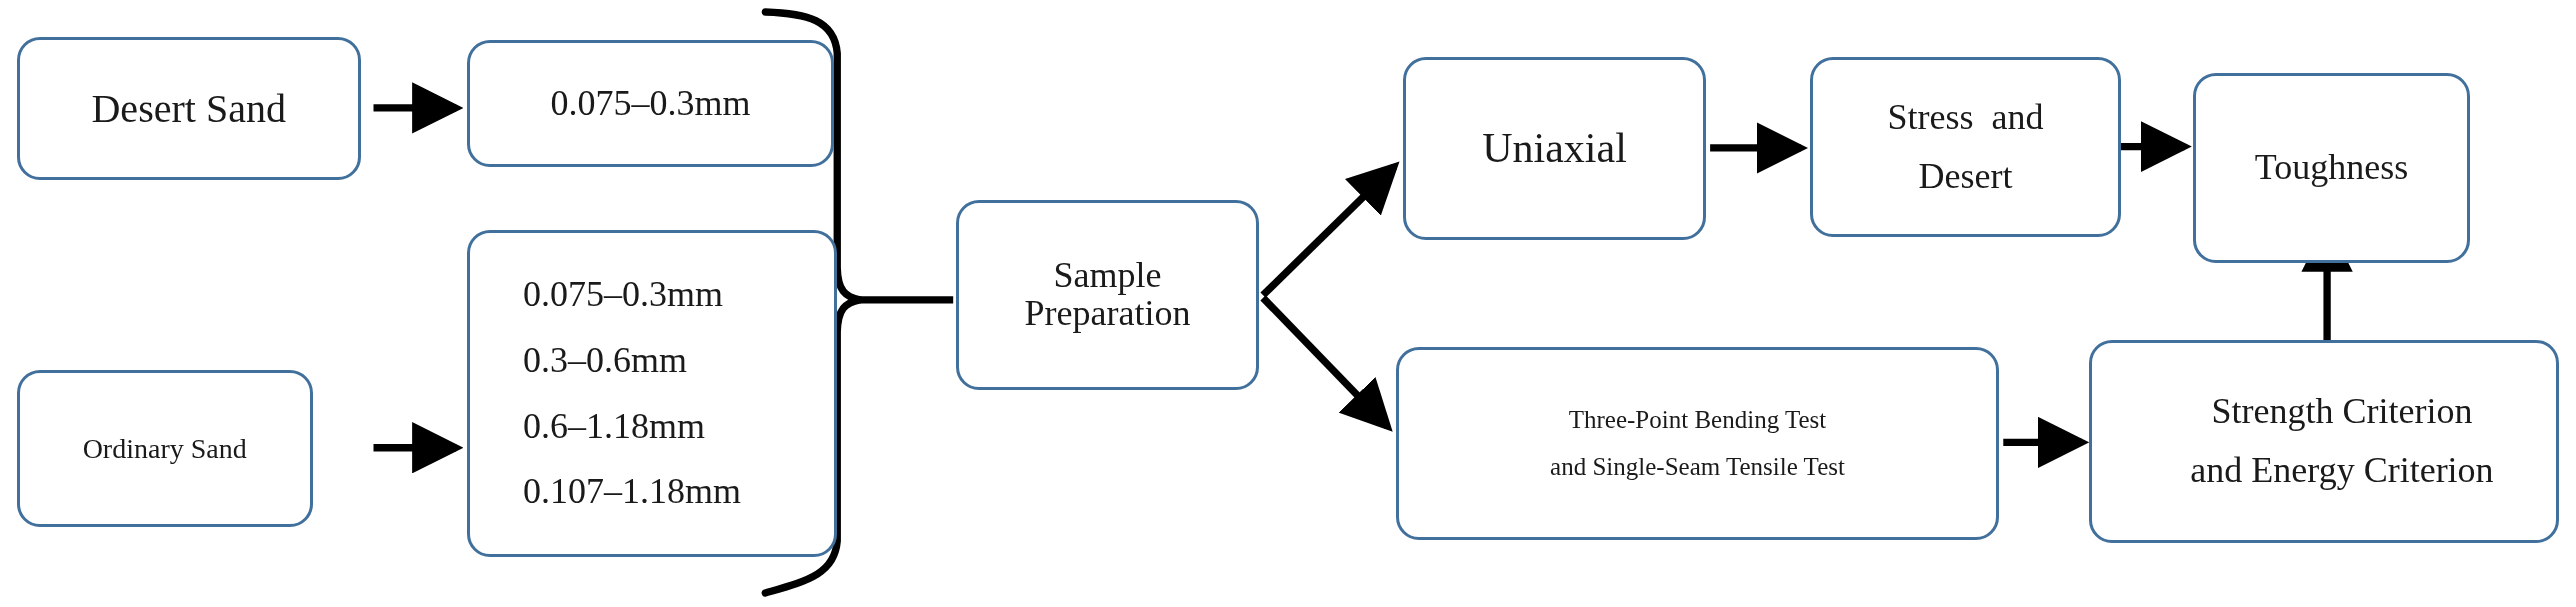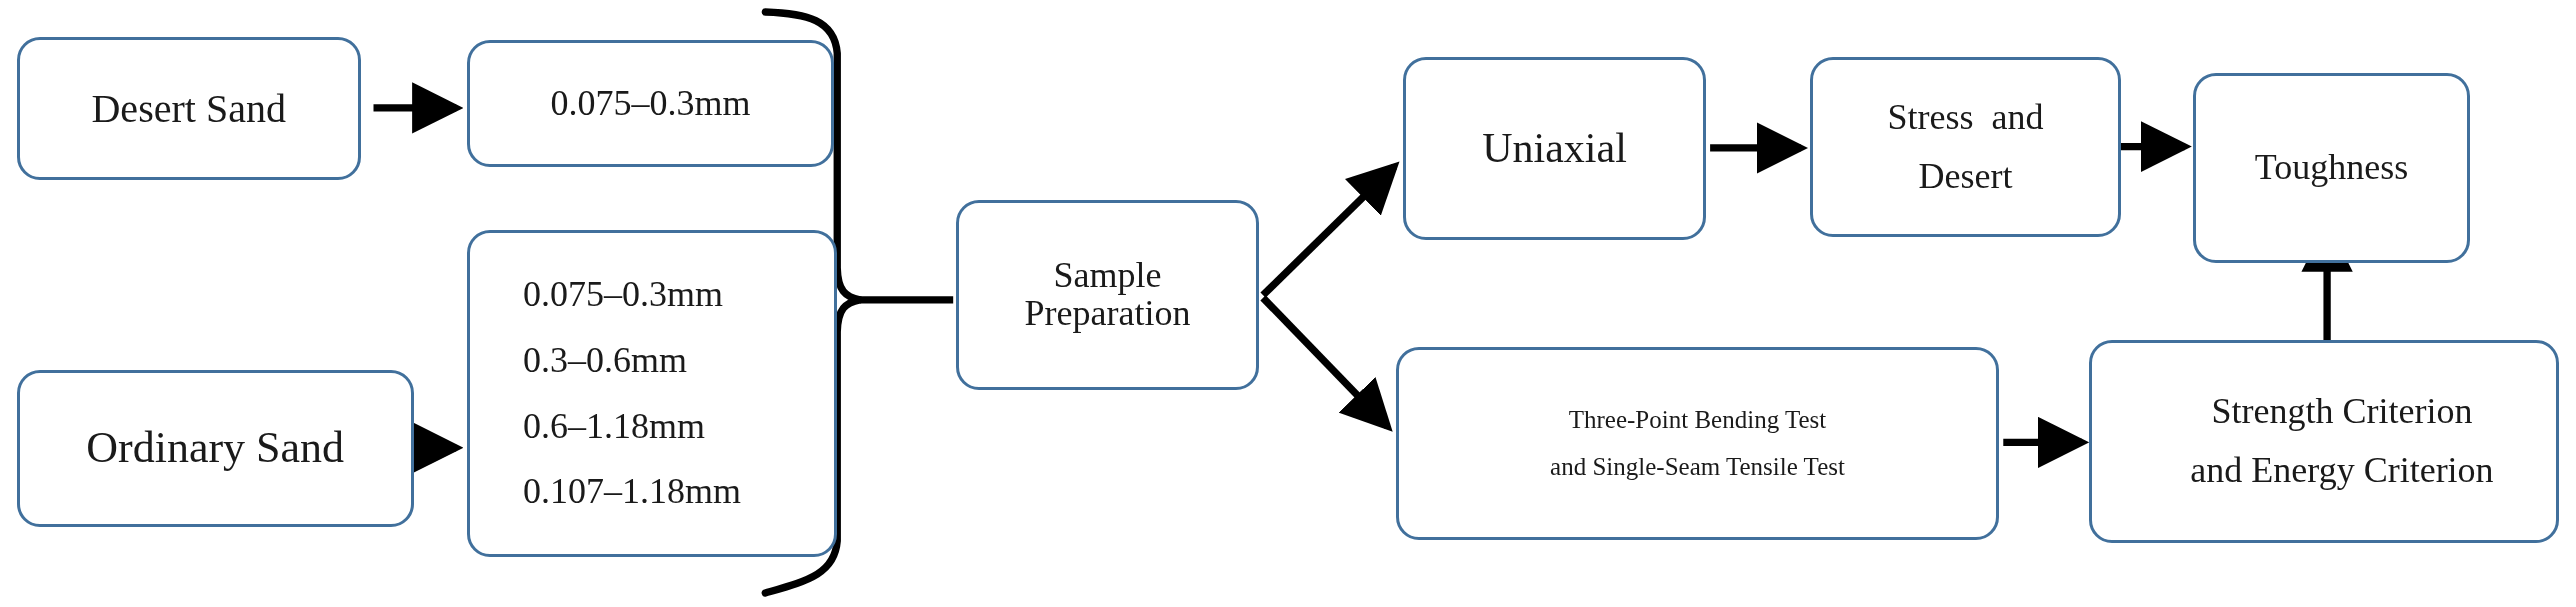--- a/index.html
+++ b/index.html
@@ -32,21 +32,21 @@
     z-index: 3;
   }
   .node .line {
     display: block;
     white-space: pre;
     line-height: 1.05;
   }
   
   #node-desert-sand      { left: 16.7px;   top: 37px;  width: 344px; height: 143px; font-size: 40px; }
   #node-desert-size      { left: 467px;  top: 40px;  width: 367px; height: 127px; font-size: 36px; }
-  #node-ordinary-sand    { left: 16.7px;   top: 370px; width: 397px; height: 157px; font-size: 44px; }
+  #node-ordinary-sand    { left: 16.7px;   top: 370px; width: 296px; height: 157px; font-size: 28px; }
   #node-size-list        { left: 467px;  top: 230px; width: 370px; height: 327px; font-size: 36px;
                            align-items: flex-start; justify-content: center; padding-left: 53px; }
   #node-size-list .line  { margin: 14px 0; text-align: left; }
   #node-sample-prep      { left: 956px; top: 200px; width: 303px; height: 190px; font-size: 36px; }
   #node-sample-prep .line{ margin: 0 0; }
   #node-uniaxial         { left: 1403px; top: 57px;  width: 303px; height: 183px; font-size: 42px; }
   #node-uniaxial .line   { margin: 10.7px 0; }
   #node-stress-strain    { left: 1810px; top: 57px;  width: 311px; height: 180px; font-size: 36px; }
   #node-stress-strain .line { margin: 10.7px 0; }
   #node-toughness        { left: 2193px; top: 73px; width: 277px; height: 190px; font-size: 36px; }

